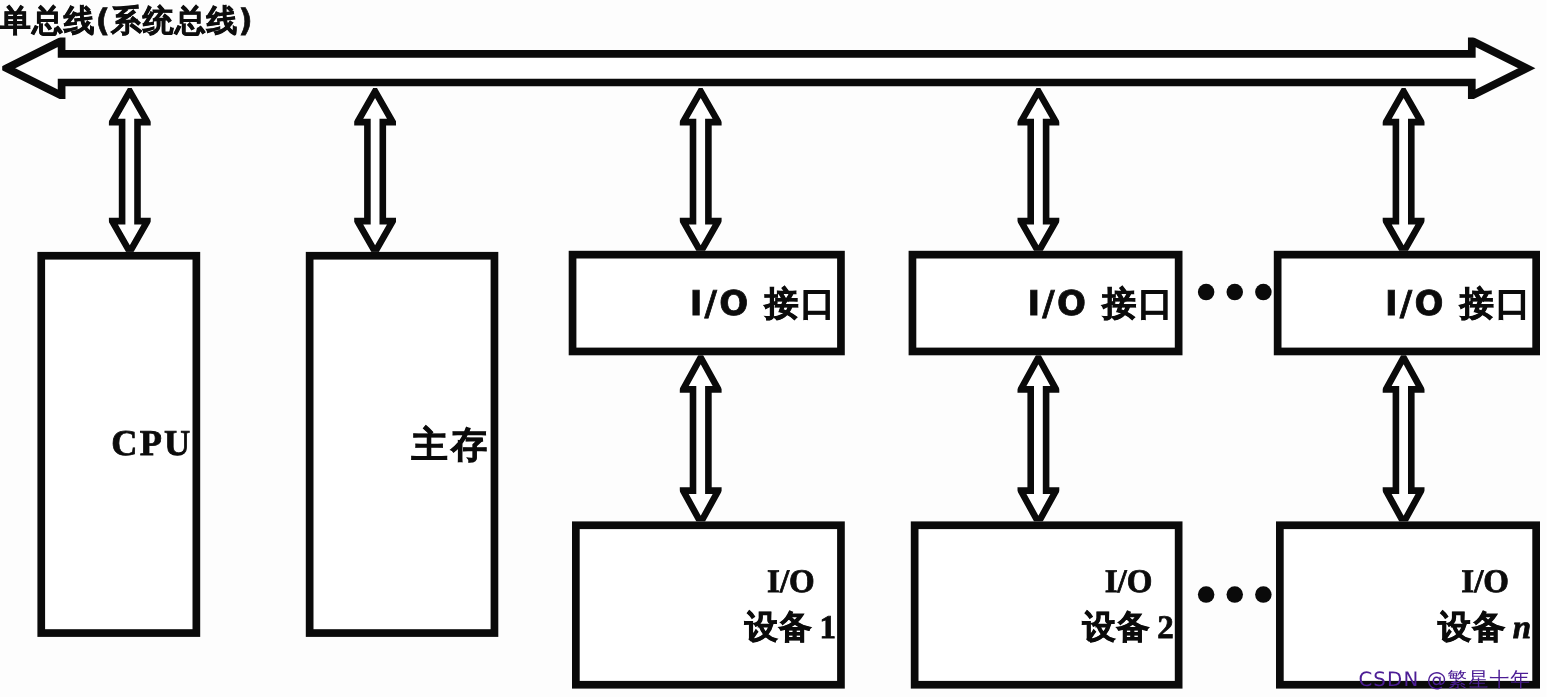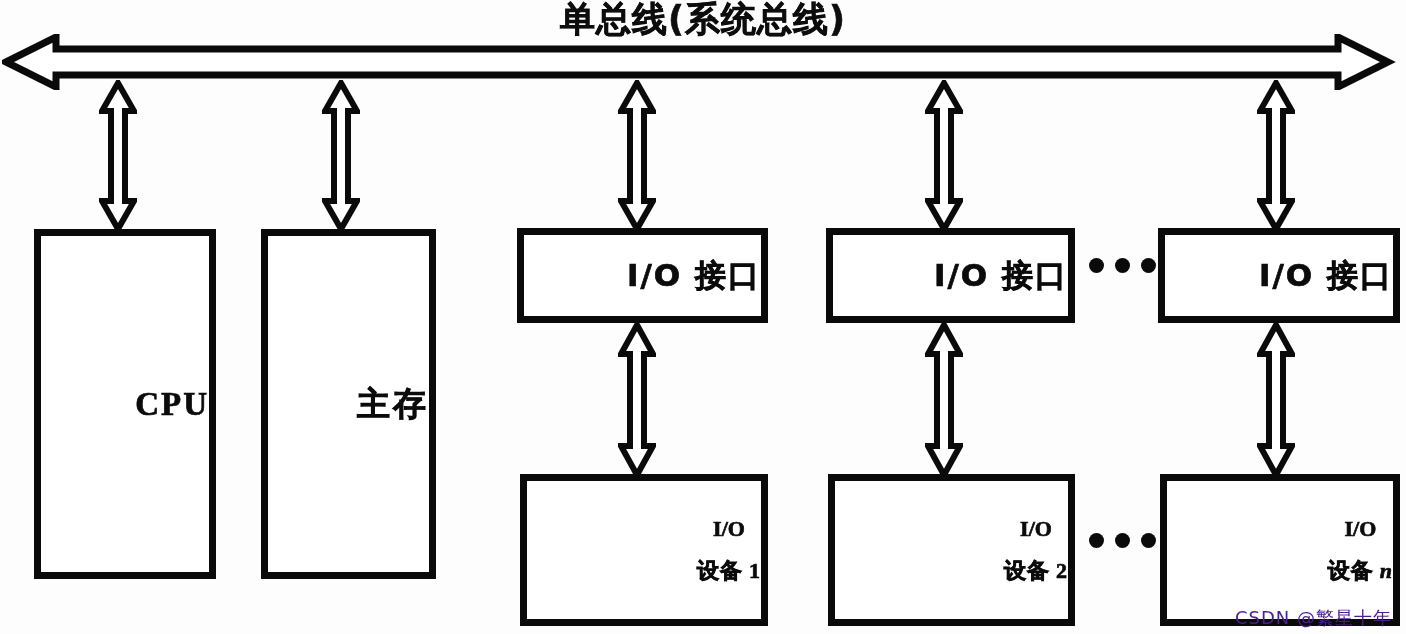--- a/index.html
+++ b/index.html
@@ -18,24 +18,23 @@
     background: #fdfdfd;
     overflow: hidden;
   }
 
   
   .title {
     position: absolute;
     left: 0;
     top: 2px;
     width: 1406px;
-    text-align: center;
     font-family: "DejaVu Sans", "Liberation Sans", sans-serif;
     font-weight: bold;
-    font-size: 35px;
+    font-size: 28px;
     letter-spacing: 1px;
     color: #0d0d0d;
     line-height: 34px;
     -webkit-text-stroke: 0.6px #0d0d0d;
   }
 
   
   .box {
     position: absolute;
     box-sizing: border-box;
@@ -48,21 +47,21 @@
   }
   .box-label {
     font-family: "DejaVu Sans", "Liberation Sans", sans-serif;
     font-weight: bold;
     color: #0b0b0b;
     -webkit-text-stroke: 0.7px #0b0b0b;
   }
   .label-cpu   { font-size: 33px; letter-spacing: 2px; font-family: "Liberation Serif", "DejaVu Serif", serif; }
   .label-mem   { font-size: 33px; letter-spacing: 3px; }
   .label-iface { font-size: 31px; letter-spacing: 2px; }
-  .label-dev   { font-size: 22px; line-height: 42px; letter-spacing: 1px; }
+  .label-dev   { font-size: 30px; line-height: 42px; letter-spacing: 1px; }
   .label-dev .io-word {
     font-family: "Liberation Serif", "DejaVu Serif", serif;
     letter-spacing: 0px;
   }
   .label-dev .dev-idx {
     font-family: "Liberation Serif", "DejaVu Serif", serif;
     padding-left: 6px;
   }
   .label-dev .dev-idx.italic { font-style: italic; }
 
@@ -153,25 +152,25 @@
       <path d="M 19,3 L 35,32 L 26,32 L 26,124 L 35,124 L 19,153 L 3,124 L 12,124 L 12,32 L 3,32 Z" fill="#ffffff" stroke="#0a0a0a" stroke-width="6" stroke-linejoin="miter"></path>
     </svg>
   </div>
 
   <div class="arrow" style="left:1257px; top:322px;">
     <svg width="38" height="156" viewBox="0 0 38 156">
       <path d="M 19,3 L 35,32 L 26,32 L 26,124 L 35,124 L 19,153 L 3,124 L 12,124 L 12,32 L 3,32 Z" fill="#ffffff" stroke="#0a0a0a" stroke-width="6" stroke-linejoin="miter"></path>
     </svg>
   </div>
 
-  <div class="box" style="left:34px; top:229px; width:182px; height:350px;">
+  <div class="box" style="left:34px; top:229px; width:148px; height:350px;">
     <span class="box-label label-cpu">CPU</span>
   </div>
 
-  <div class="box" style="left:261px; top:229px; width:175px; height:350px;">
+  <div class="box" style="left:278px; top:229px; width:175px; height:350px;">
     <span class="box-label label-mem">主存</span>
   </div>
 
   <div class="box" style="left:517px; top:228px; width:251px; height:95px;">
     <span class="box-label label-iface">I/O 接口</span>
   </div>
 
   <div class="box" style="left:826px; top:228px; width:249px; height:95px;">
     <span class="box-label label-iface">I/O 接口</span>
   </div>

